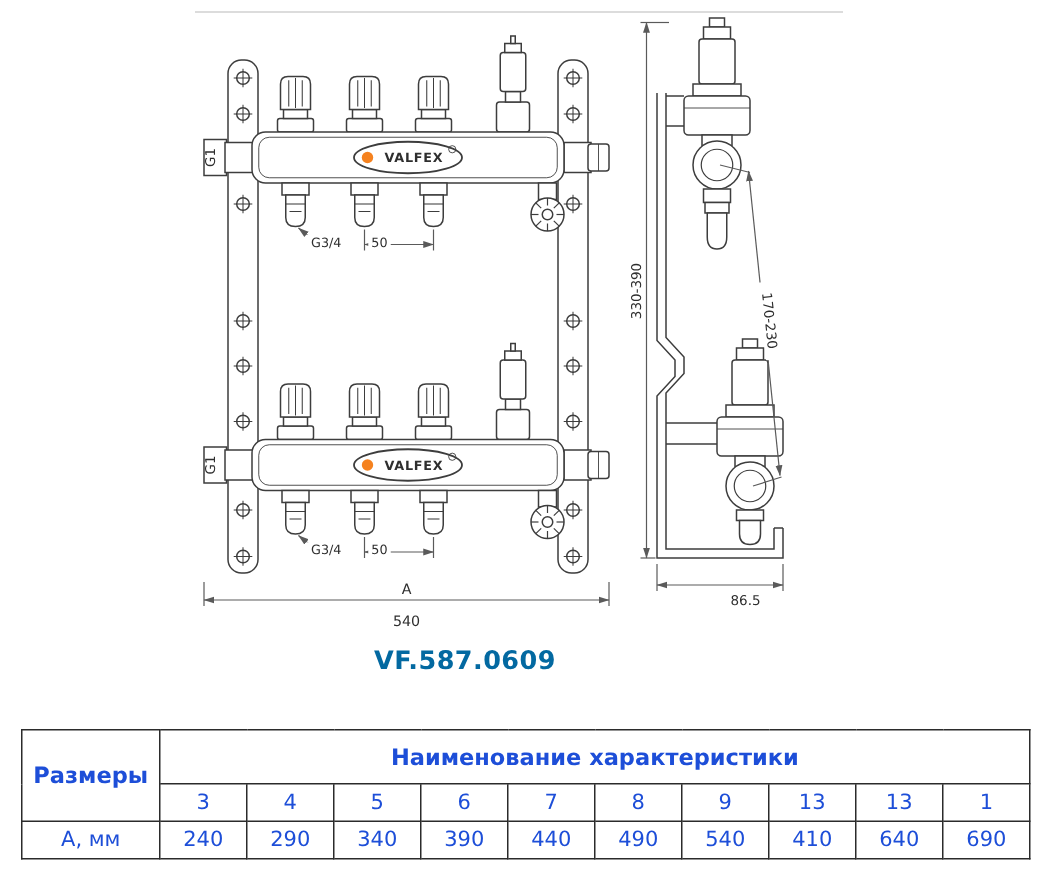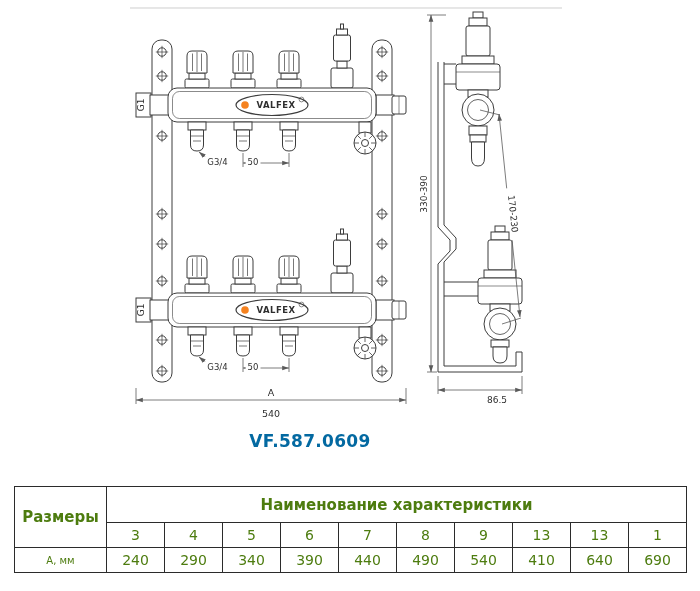--- a/index.html
+++ b/index.html
@@ -11,30 +11,30 @@
   .drawing { position: absolute; top: 0; left: 0; }
   svg text { font-family: "DejaVu Sans", sans-serif; fill: #2e2e2e; }
   .dim-label { font-size: 9px; }
   .model-number {
     position: absolute; top: 431px; left: 100px; width: 420px;
     text-align: center; font-size: 17px; font-weight: bold; color: #0369a1;
     letter-spacing: 0.3px;
   }
   .spec-table {
     position: absolute; top: 486px; left: 14px; width: 672px;
-    border-collapse: collapse; table-layout: fixed; color: #4d7c0f; background:#fff;
+    border-collapse: collapse; table-layout: fixed; color: #1d4ed8; background:#fff;
   }
   .spec-table td {
     border: 1px solid #2b2b2b; text-align: center; vertical-align: middle;
     padding: 0; background: #fff;
   }
   .spec-table .corner   { font-weight: bold; font-size: 15px; }
   .spec-table .colhead  { font-weight: bold; font-size: 15px; height: 36px; }
   .spec-table .num-cell { font-size: 14px; height: 25px; }
-  .spec-table .rowlabel { font-size: 10px; }
+  .spec-table .rowlabel { font-size: 14px; }
 </style>
 </head>
 <body>
 
 <svg class="drawing" width="700" height="460" viewBox="0 0 700 460">
   <defs>
     <marker id="arr" viewBox="0 0 10 10" refX="9.5" refY="5" markerWidth="9" markerHeight="9" orient="auto-start-reverse">
       <path d="M0,1.8 L10,5 L0,8.2 Z" fill="#5a5a5a"></path>
     </marker>
 

